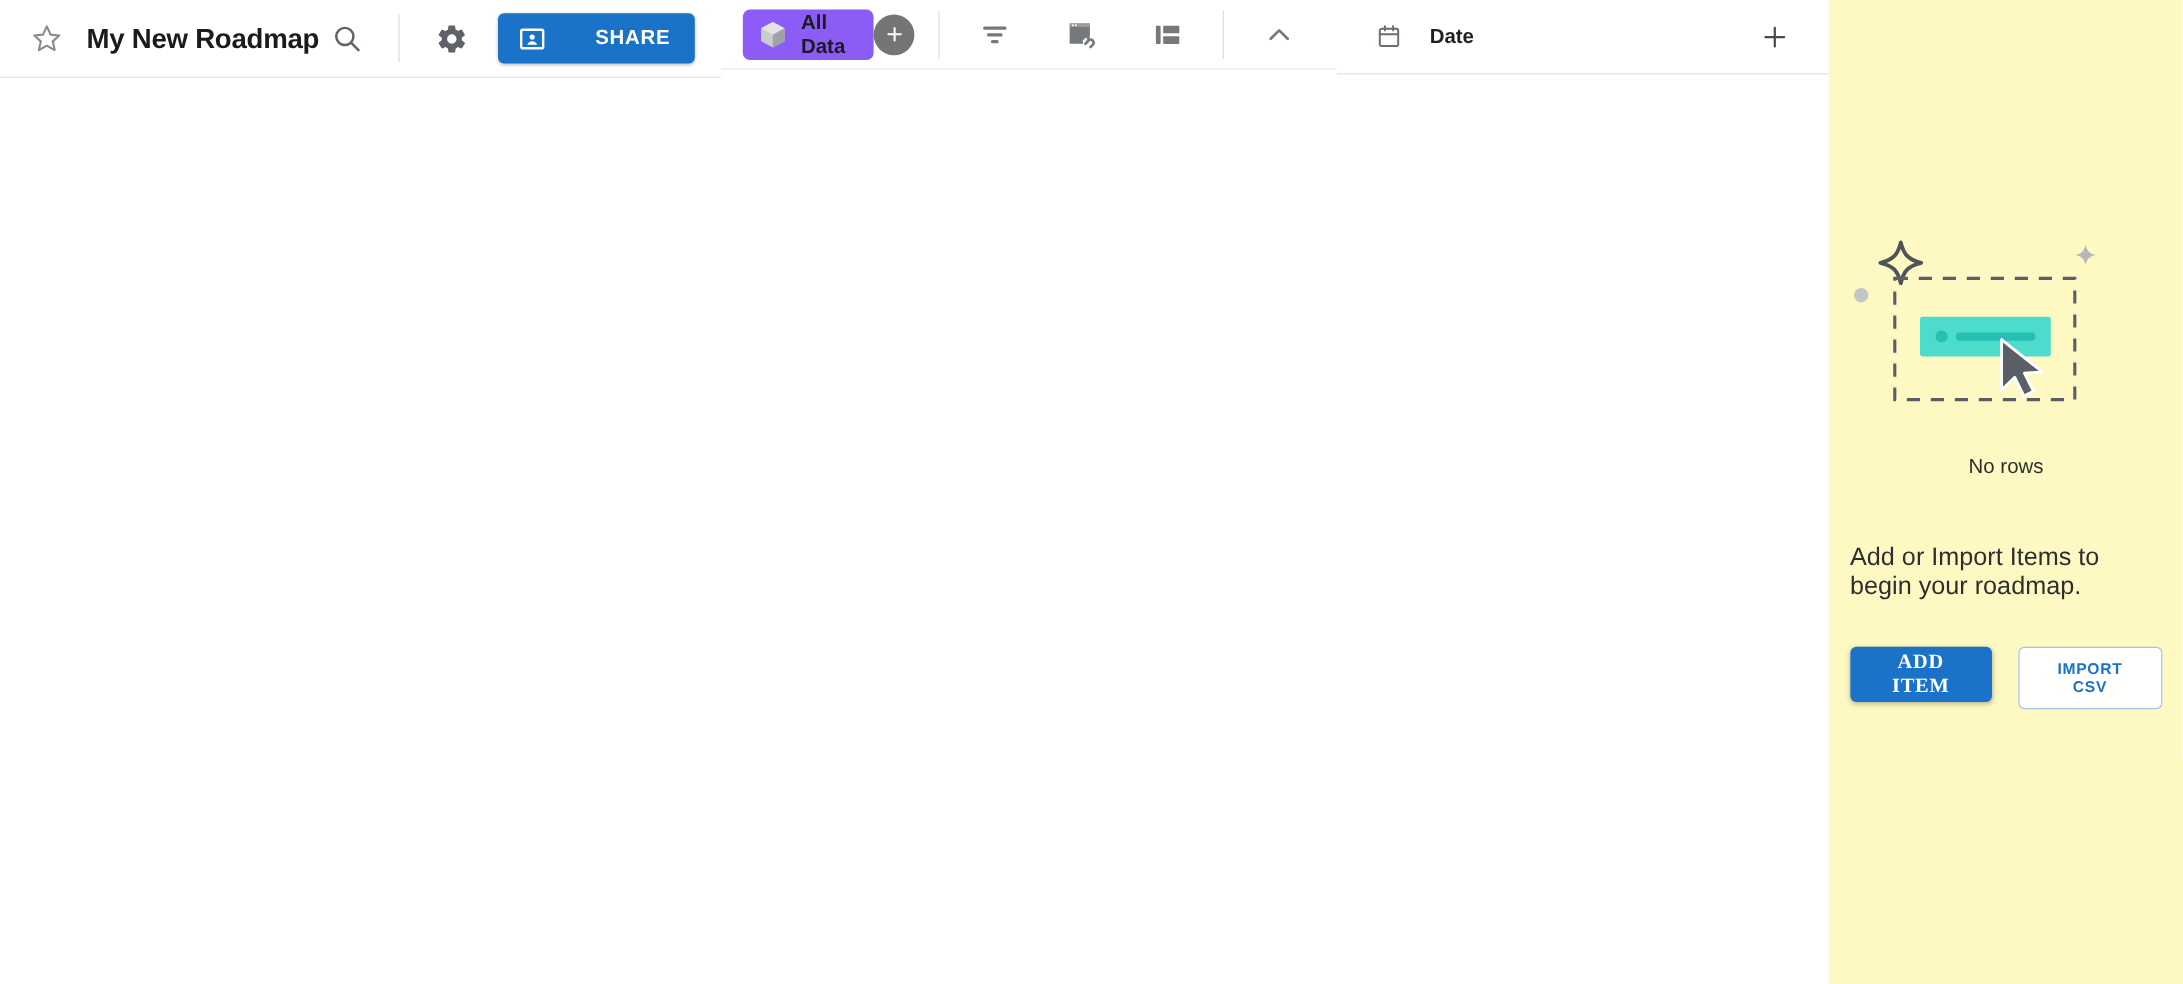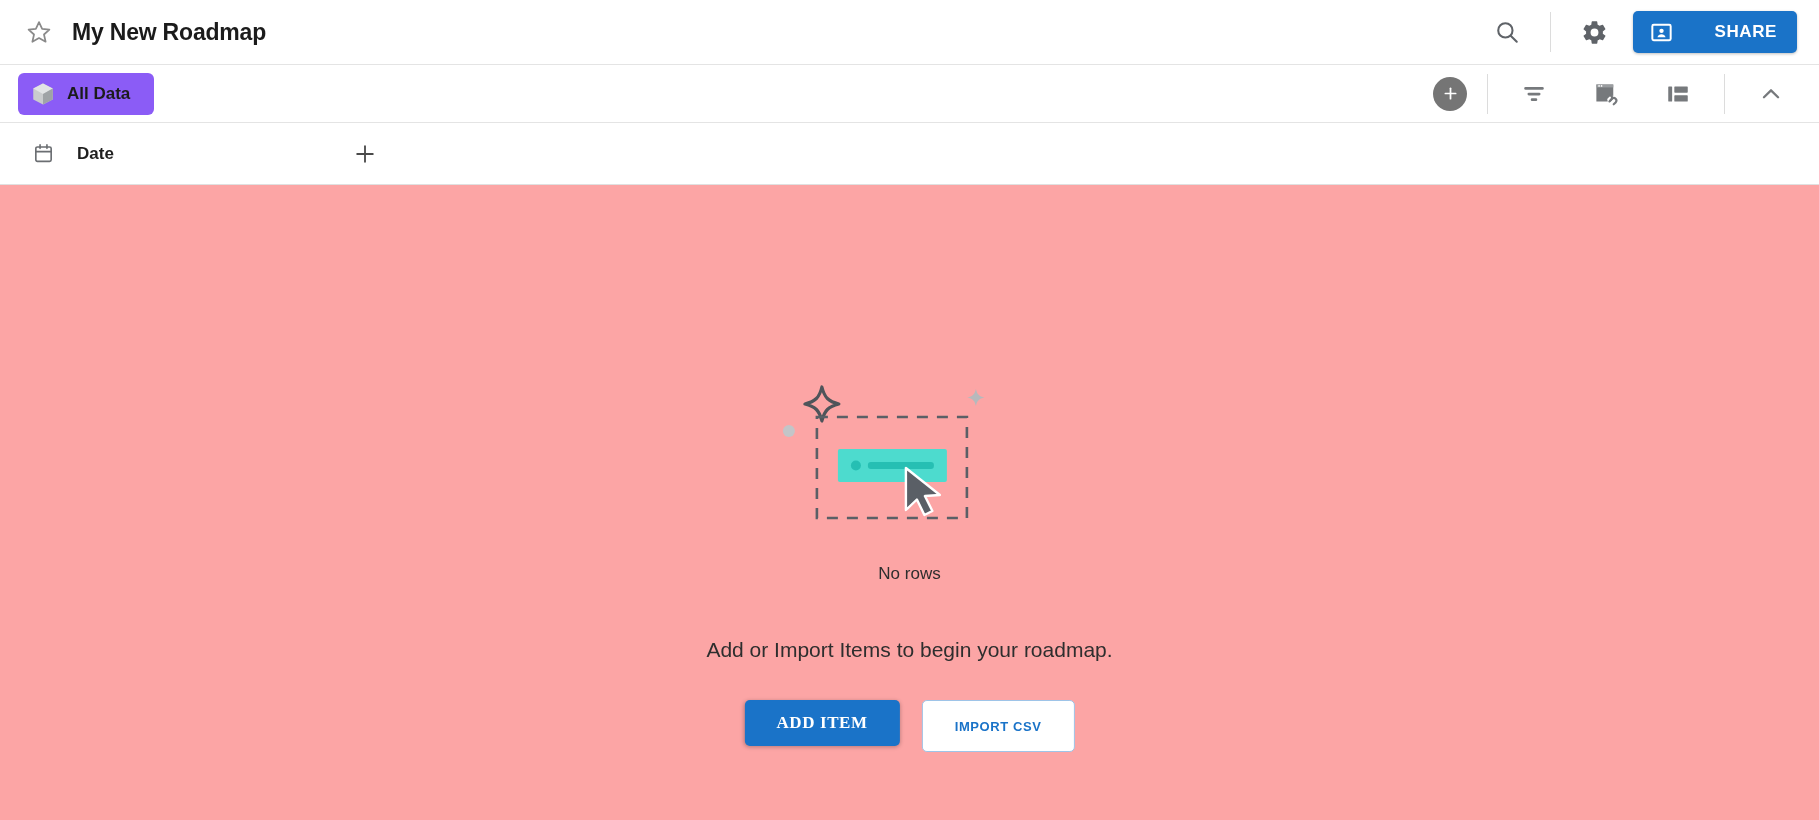--- a/index.html
+++ b/index.html
@@ -3,21 +3,21 @@
 <meta charset="utf-8">
 <style>
   * { box-sizing: border-box; margin: 0; padding: 0; }
   html, body {
     width: 1819px;
     height: 820px;
     background: #ffffff;
     font-family: "Liberation Sans", sans-serif;
     overflow: hidden;
   }
-  .app { width: 1819px; height: 820px; display: flex; flex-direction: column; background:#fff; }
+  .app { width: 1819px; height: 820px; display: flex; flex-direction: row; background:#fff; }
 
   
   .titlebar {
     height: 65px; flex: 0 0 65px;
     display: flex; align-items: center;
     border-bottom: 1px solid #e4e4e4;
     padding: 0 22px 0 22px;
     background: #fff;
   }
   .star-btn {
@@ -93,21 +93,21 @@
   .col-date {
     width: 320px; flex: 0 0 320px;
     display:flex; align-items:center; padding-left: 32px;
   }
   .col-add {
     width: 90px; flex:0 0 90px; display:flex; align-items:center; justify-content:center;
     cursor:pointer;
   }
 
   
-  .canvas { flex:1 1 auto; position: relative; background:#fca5a5; overflow:hidden; }
+  .canvas { flex:1 1 auto; position: relative; background:#fef9c3; overflow:hidden; }
   .empty-wrap {
     position:absolute; left:50%; top: 200px; transform: translateX(-50%);
     display:flex; flex-direction:column; align-items:center;
   }
   .illus { position: relative; width: 260px; height: 165px; }
   .no-rows {
     font-size: 17px; color:#2e2e2e; margin-top: 14px;
   }
   .empty-msg { font-size: 21px; color:#2e2e2e; margin-top: 54px; }
   .empty-actions { display:flex; gap: 22px; margin-top: 38px; }

